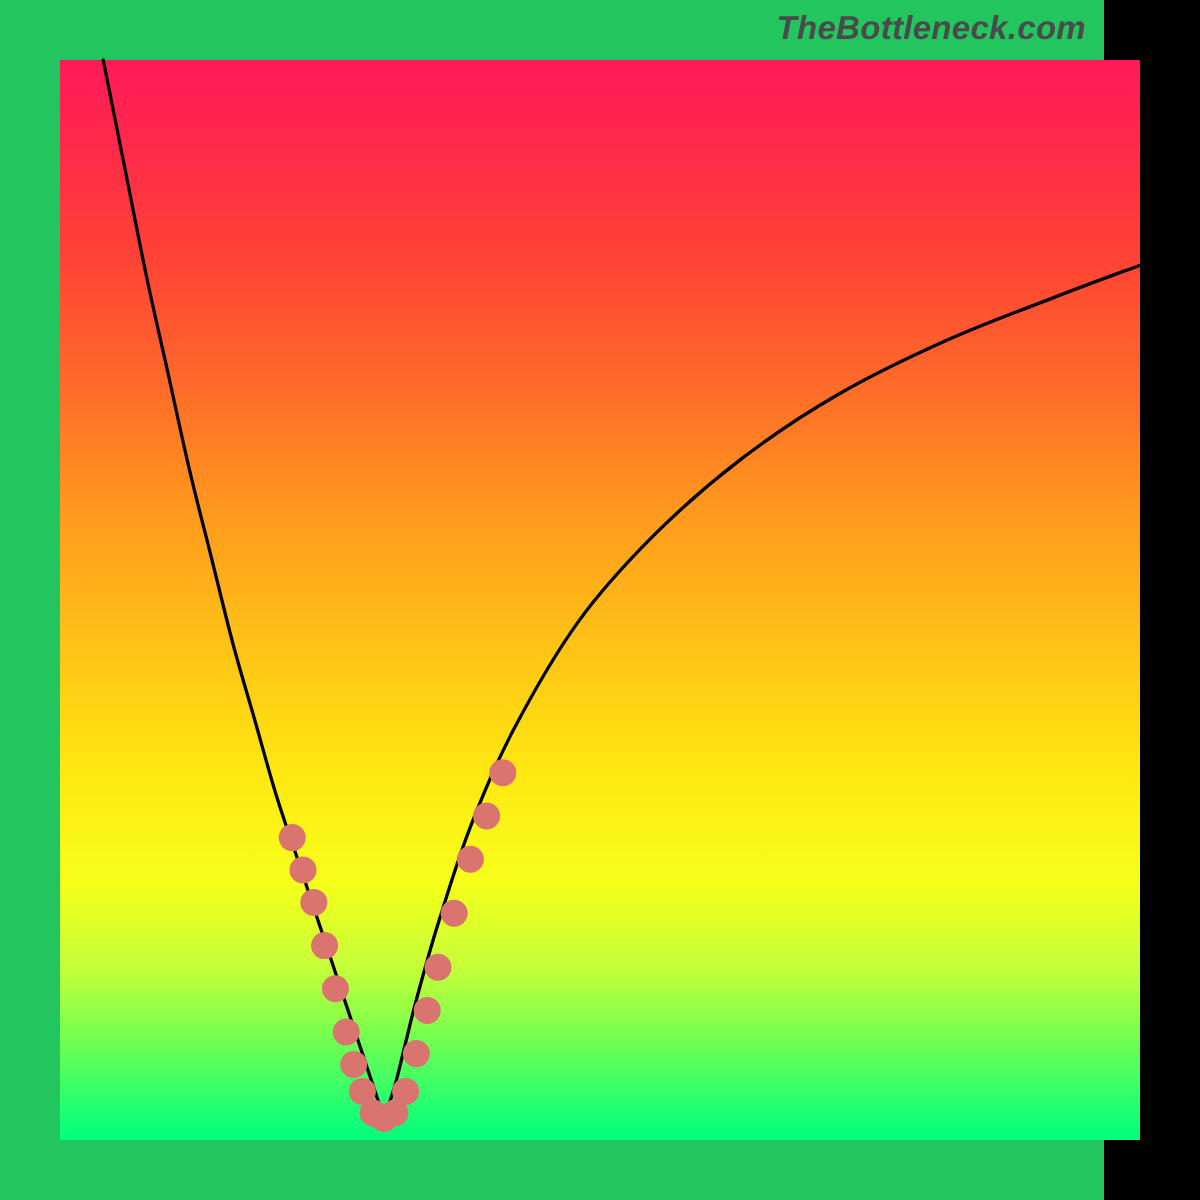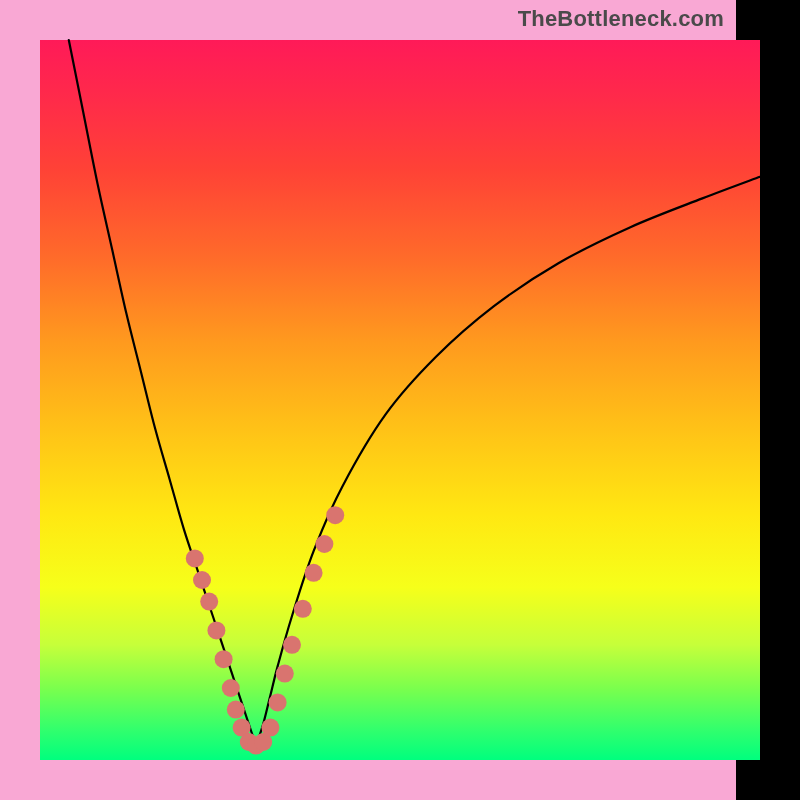--- a/index.html
+++ b/index.html
@@ -8,21 +8,22 @@
     width: 800px;
     height: 800px;
     overflow: hidden;
     background: #000;
     font-family: Arial, Helvetica, sans-serif;
   }
   .frame {
     position: relative;
     width: 736px;
     height: 800px;
-    background: #f9a8d4;
+    background: #22c55e;
+    font-style: italic;
   }
   .plot-area {
     position: absolute;
     left: 40px;
     top: 40px;
     width: 720px;
     height: 720px;
     
     background: linear-gradient(
       to bottom,

